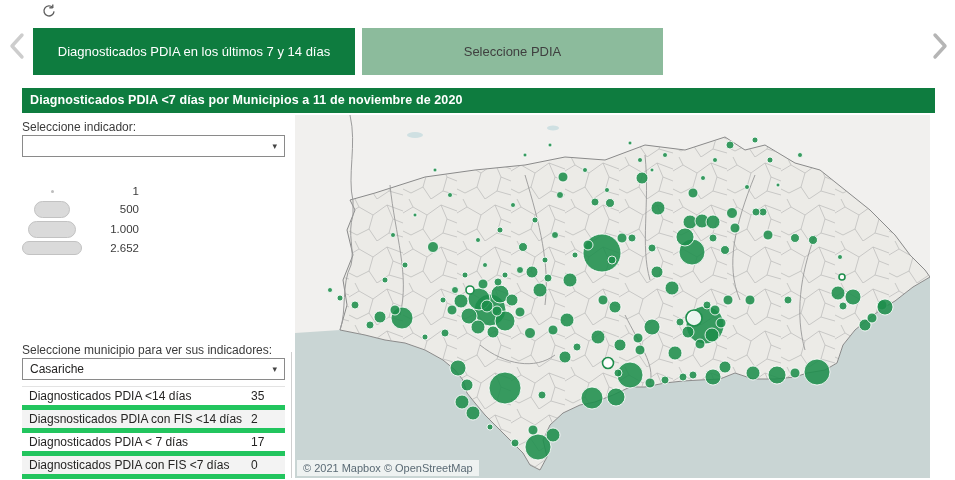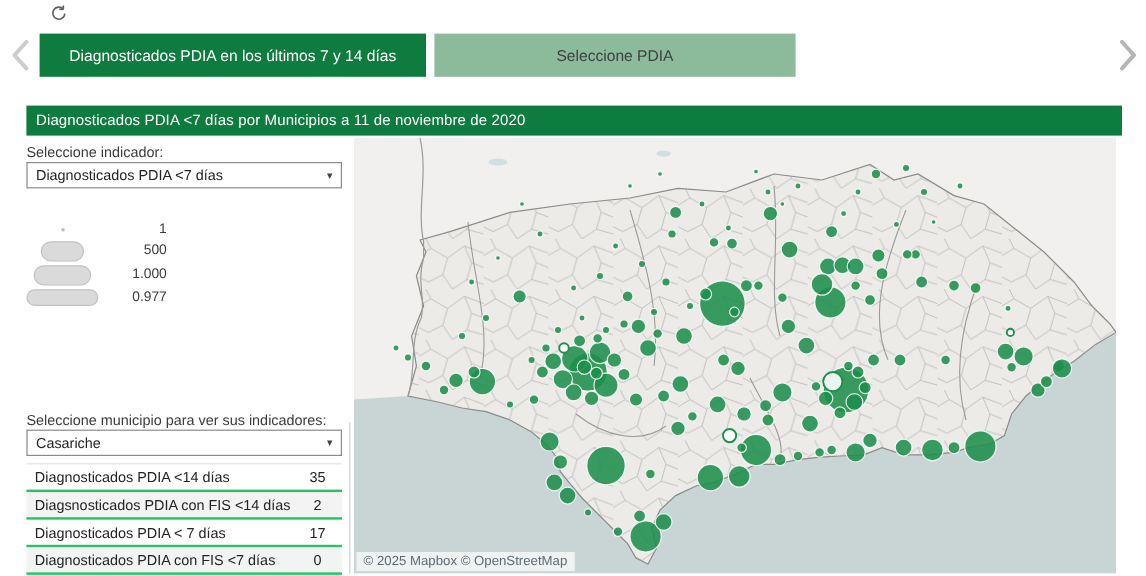--- a/index.html
+++ b/index.html
@@ -12,31 +12,31 @@
   #stage{position:relative;width:955px;height:480px;background:#fff;overflow:hidden}
 
   
   #refresh{position:absolute;left:40px;top:2px;width:18px;height:18px;cursor:pointer}
   .chev{position:absolute;top:30px;width:26px;height:32px}
   #chev-left{left:5px}
   #chev-right{left:926px}
 
   
   #tabs{position:absolute;left:33px;top:28px;display:flex;gap:7px}
-  .tab{height:36px;display:flex;align-items:center;justify-content:center;
+  .tab{height:47px;display:flex;align-items:center;justify-content:center;
        background:var(--tab-muted);color:#3f3f3f;font-size:13px;cursor:pointer;
        padding:0 6px;text-align:center}
   .tab.active{background:var(--accent);color:#fff}
   .tab:nth-child(1){width:322px}
   .tab:nth-child(2){width:301px}
   .tab:nth-child(3){width:250px}
 
   
   #titlebar{position:absolute;left:22px;top:88px;width:913px;height:25px;
-    background:var(--accent);color:#fff;font-weight:normal;font-size:12.5px;
+    background:var(--accent);color:#fff;font-weight:bold;font-size:12.5px;
     line-height:25px;padding-left:8px;letter-spacing:.1px}
 
   
   .side-label{position:absolute;left:22px;font-size:12px;color:#3b3b3b}
   #lbl-indicator{top:120px}
   #lbl-municipio{top:343px}
   .dropdown{position:absolute;left:22px;width:263px;height:22px;border:1px solid #8a8a8a;
     background:#fff;font-size:12px;line-height:20px;padding:0 20px 0 7px;cursor:pointer;
     white-space:nowrap;overflow:hidden}
   #dd-indicator{top:135px}
@@ -49,25 +49,25 @@
   .lg-shape-cell{width:60px;display:flex;justify-content:center}
   .lg-label{width:57px;text-align:right;font-size:11.5px;color:#3b3b3b}
   .lg-s0{width:3px;height:3px;border-radius:50%;background:#bdbdbd}
   .lg-s1{width:36px;height:17px;border-radius:9px;background:#dadada;border:1px solid #c2c2c2}
   .lg-s2{width:48px;height:17px;border-radius:9px;background:#dadada;border:1px solid #c2c2c2}
   .lg-s3{width:60px;height:14px;border-radius:7px;background:#dadada;border:1px solid #c2c2c2}
   .lg-r0{height:16px}.lg-r1{height:20px}.lg-r2{height:20px}.lg-r3{height:18px}
 
   
   #table{position:absolute;left:22px;top:386px;width:263px;border-top:1px solid #e3e3e3}
-  .t-row{display:flex;height:23px;align-items:center;border-bottom:2px solid #22c55e;
+  .t-row{display:flex;height:23px;align-items:center;border-bottom:5px solid #22c55e;
     font-size:12px;cursor:pointer}
   .t-row:nth-child(even){background:#f3f3f3}
   .t-label{flex:1;padding-left:7px;white-space:nowrap;overflow:hidden}
-  .t-value{width:34px;text-align:center;padding-right:7px}
+  .t-value{width:34px;text-align:left;padding-right:7px}
   #table-scrollbar{position:absolute;left:291px;top:352px;width:1px;height:126px;background:#cfcfcf}
 
   
   #map{position:absolute;left:295px;top:115px;width:635px;height:363px}
   #attribution{position:absolute;left:2px;bottom:2px;background:rgba(255,255,255,.68);
     color:#5b6b75;font-size:11px;padding:2px 6px;white-space:nowrap}
 </style>
 </head>
 <body>
 
@@ -87,21 +87,20 @@
 
   <div id="tabs">
       <div class="tab active">Diagnosticados PDIA en los últimos 7 y 14 días</div>
       <div class="tab">Seleccione PDIA</div>
     </div>
 
   <div id="titlebar">Diagnosticados PDIA &lt;7 días por Municipios a 11 de noviembre de 2020</div>
 
   <div class="side-label" id="lbl-indicator">Seleccione indicador:</div>
   <div class="dropdown" id="dd-indicator">
-    <span>Diagnosticados PDIA &lt;7 días</span>
     <span class="dd-caret">▾</span>
   </div>
 
   <div id="legend">
       <div class="lg-row lg-r0">
         <div class="lg-shape-cell">
           <div class="lg-s0"></div>
         </div>
         <div class="lg-label">1</div>
       </div>
@@ -114,21 +113,21 @@
       <div class="lg-row lg-r2">
         <div class="lg-shape-cell">
           <div class="lg-s2"></div>
         </div>
         <div class="lg-label">1.000</div>
       </div>
       <div class="lg-row lg-r3">
         <div class="lg-shape-cell">
           <div class="lg-s3"></div>
         </div>
-        <div class="lg-label">0.977</div>
+        <div class="lg-label">2.652</div>
       </div>
     </div>
 
   <div class="side-label" id="lbl-municipio">Seleccione municipio para ver sus indicadores:</div>
   <div class="dropdown" id="dd-municipio">
     <span>Casariche</span>
     <span class="dd-caret">▾</span>
   </div>
 
   <div id="table">
@@ -362,16 +361,16 @@
           <circle cx="280" cy="140" r="3" fill="#1e8e4c" fill-opacity="0.88" stroke="#ffffff" stroke-opacity="0.85" stroke-width="1"></circle>
           <circle cx="250" cy="145" r="3" fill="#1e8e4c" fill-opacity="0.88" stroke="#ffffff" stroke-opacity="0.85" stroke-width="1"></circle>
           <circle cx="225" cy="155" r="3.5" fill="#1e8e4c" fill-opacity="0.88" stroke="#ffffff" stroke-opacity="0.85" stroke-width="1"></circle>
           <circle cx="210" cy="160" r="3" fill="#1e8e4c" fill-opacity="0.88" stroke="#ffffff" stroke-opacity="0.85" stroke-width="1"></circle>
           <circle cx="190" cy="150" r="2.5" fill="#1e8e4c" fill-opacity="0.88" stroke="#ffffff" stroke-opacity="0.85" stroke-width="1"></circle>
           <circle cx="170" cy="160" r="3" fill="#1e8e4c" fill-opacity="0.88" stroke="#ffffff" stroke-opacity="0.85" stroke-width="1"></circle>
           <circle cx="160" cy="175" r="3.5" fill="#1e8e4c" fill-opacity="0.88" stroke="#ffffff" stroke-opacity="0.85" stroke-width="1"></circle>
           <circle cx="148" cy="185" r="3" fill="#1e8e4c" fill-opacity="0.88" stroke="#ffffff" stroke-opacity="0.85" stroke-width="1"></circle>
         </g>
     </svg>
-    <div id="attribution">© 2025 Mapbox  © OpenStreetMap</div>
+    <div id="attribution">© 2021 Mapbox  © OpenStreetMap</div>
   </div>
 
 </div>
 
 </body></html>

